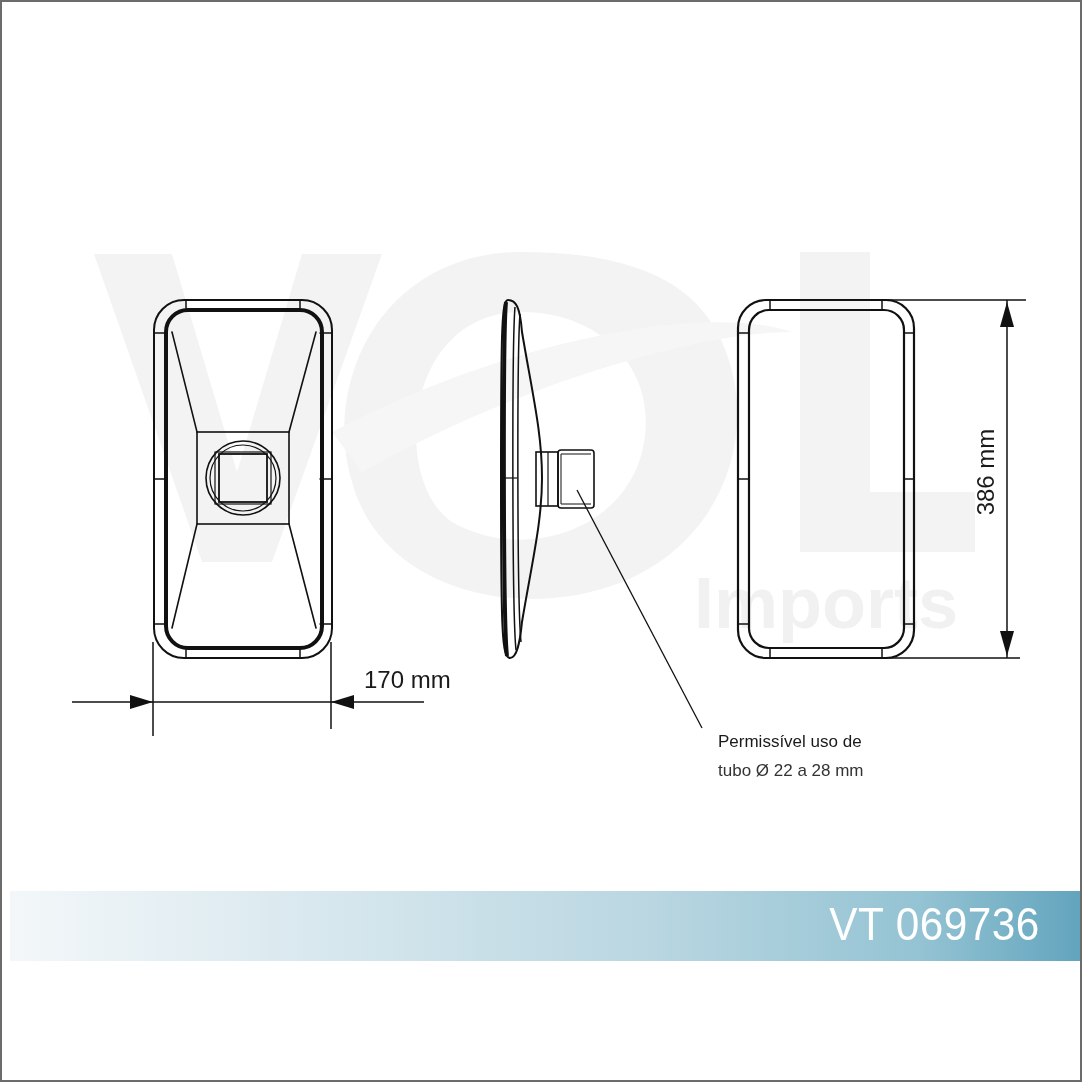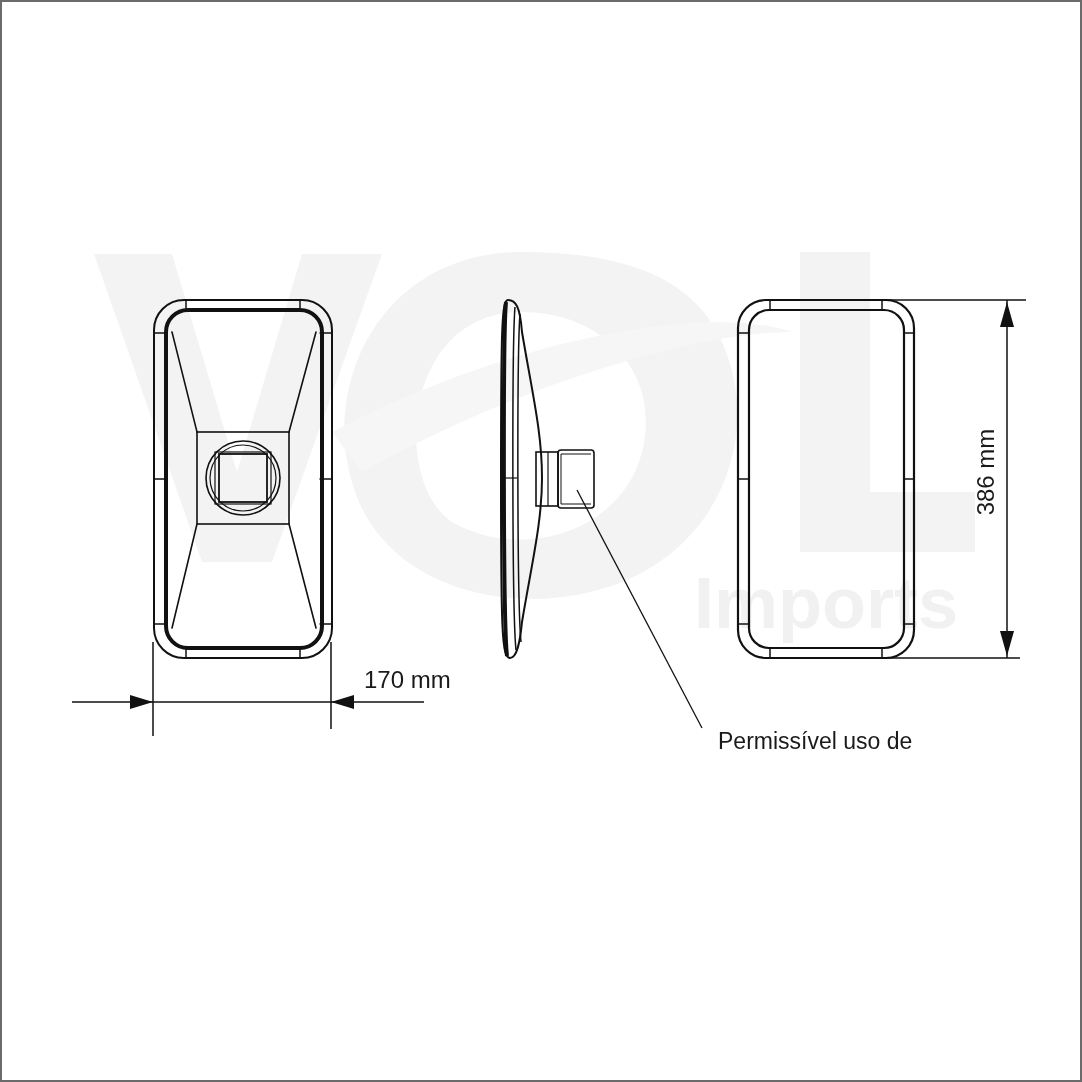--- a/index.html
+++ b/index.html
@@ -20,21 +20,21 @@
     font-size: 24px;
     white-space: nowrap;
   }
   .width-label { left: 362px; top: 664px; }
   .height-label {
     left: 984px; top: 470px;
     transform: translate(-50%, -50%) rotate(-90deg);
   }
   .note {
     position: absolute; left: 716px; top: 725px;
-    font-size: 23px; line-height: 29px; color: #1a1a1a;
+    font-size: 17px; line-height: 29px; color: #1a1a1a;
   }
   .note .l2 { color: #333; }
   .banner {
     position: absolute; left: 8px; top: 889px;
     width: 1072px; height: 70px;
     background: linear-gradient(to right, #f3f7f9 0%, #d7e7ee 30%, #b9d6e1 60%, #94c3d3 85%, #62a4bd 100%);
   }
   .part-code {
     position: absolute; right: 42px; top: 6px;
     font-size: 46px; color: #ffffff; letter-spacing: 0.5px;
@@ -131,15 +131,19 @@
       <polygon points="1005,300 998,325 1012,325" stroke="none"></polygon>
       <polygon points="1005,654 998,629 1012,629" stroke="none"></polygon>
     </g>
   </svg>
 
   <div class="dim-label width-label">170 mm</div>
   <div class="dim-label height-label">386 mm</div>
 
   <div class="note">
     <div>Permissível uso de</div>
+    <div class="l2">tubo Ø 22 a 28 mm</div>
   </div>
 
+  <div class="banner">
+    <div class="part-code">VT 069736</div>
+  </div>
 </div>
 
 </body></html>

